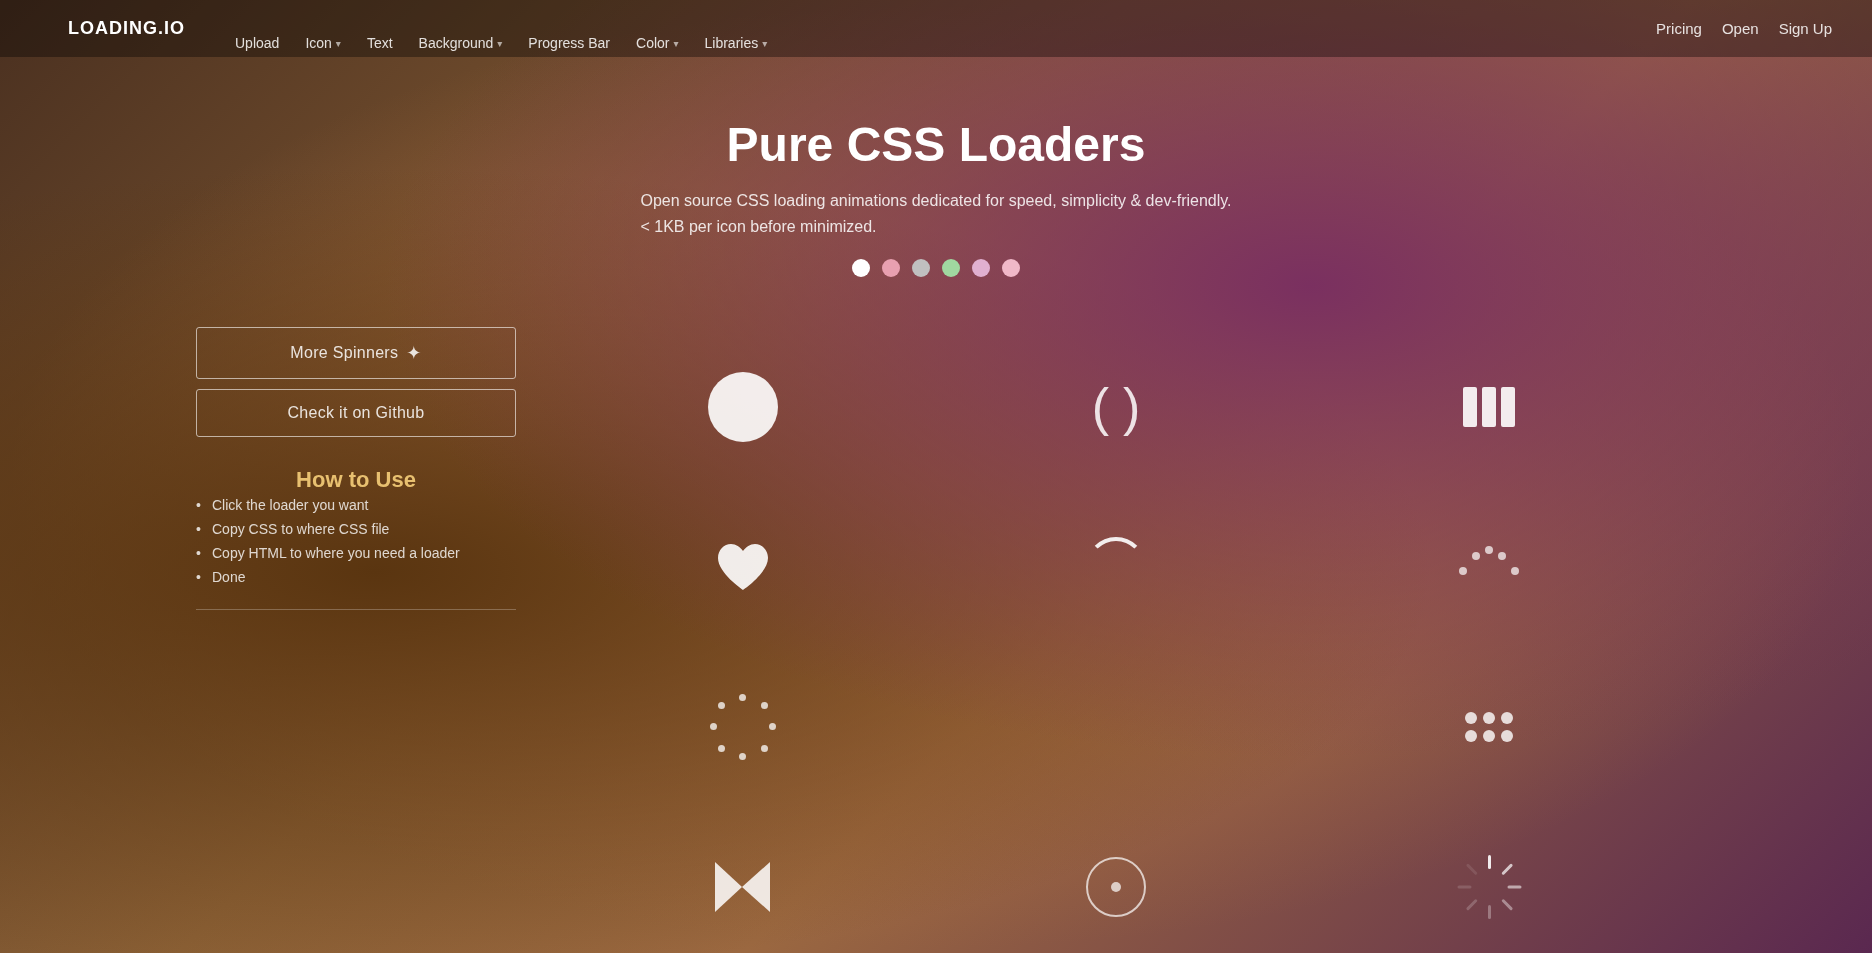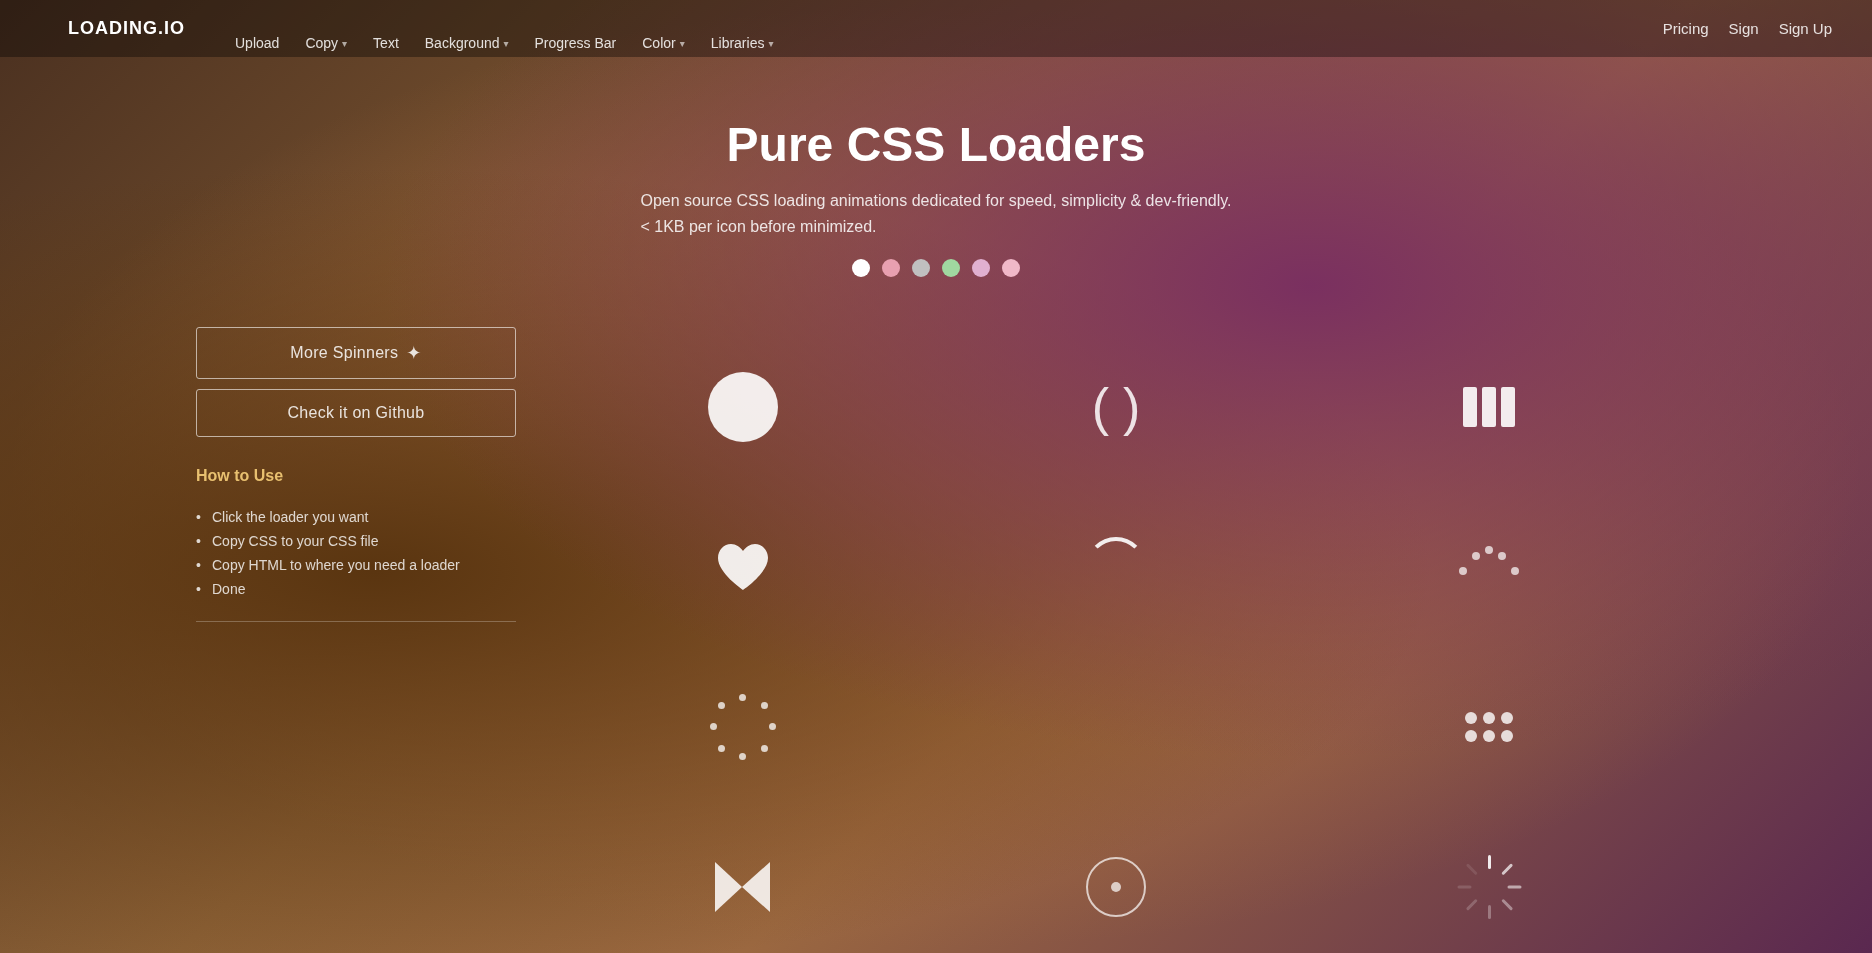--- a/index.html
+++ b/index.html
@@ -156,24 +156,23 @@
     .spinner-icon {
       font-size: 18px;
     }
 
     .how-to-use {
       margin-top: 30px;
     }
 
     .how-to-use h2 {
       color: #e8c070;
-      font-size: 16px;
+      font-size: 22px;
       font-weight: 700;
-      margin-bottom: 20px;
-      text-align: left;
+      text-align: center;
     }
 
     .how-to-use ul {
       list-style: none;
       padding: 0;
     }
 
     .how-to-use ul li {
       color: rgba(255,255,255,0.8);
       font-size: 14px;
@@ -372,42 +371,42 @@
 <body>
 
 <div class="bg-gradient"></div>
 
 <nav>
   <a class="nav-logo">LOADING.IO</a>
 
   <div class="nav-links">
     <a class="nav-link">Upload</a>
     <a class="nav-link">
-      <span>Copy</span>
+      <span>Icon</span>
       <span class="chevron">▾</span>
     </a>
     <a class="nav-link">Text</a>
     <a class="nav-link">
       <span>Background</span>
       <span class="chevron">▾</span>
     </a>
     <a class="nav-link">Progress Bar</a>
     <a class="nav-link">
       <span>Color</span>
       <span class="chevron">▾</span>
     </a>
     <a class="nav-link">
       <span>Libraries</span>
       <span class="chevron">▾</span>
     </a>
   </div>
 
   <div class="nav-right">
     <a>Pricing</a>
-    <a>Sign</a>
+    <a>Open</a>
     <a>Sign Up</a>
   </div>
 </nav>
 
 <div class="main-content">
 
   <h1 class="hero-title">Pure CSS Loaders</h1>
   <p class="hero-subtitle">
     <span>Open source CSS loading animations dedicated for speed, simplicity &amp; dev-friendly.</span><br>
     <span>&lt; 1KB per icon before minimized.</span>
@@ -428,21 +427,21 @@
       <button class="btn-outline more-spinners-btn">
         <span>More Spinners</span>
         <span class="spinner-icon">✦</span>
       </button>
       <button class="btn-outline">Check it on Github</button>
 
       <div class="how-to-use">
         <h2>How to Use</h2>
         <ul>
           <li>Click the loader you want</li>
-          <li>Copy CSS to your CSS file</li>
+          <li>Copy CSS to where CSS file</li>
           <li>Copy HTML to where you need a loader</li>
           <li>Done</li>
         </ul>
         <hr class="divider">
       </div>
     </div>
 
     <div class="loaders-grid">
 
       <div class="loader-cell">

